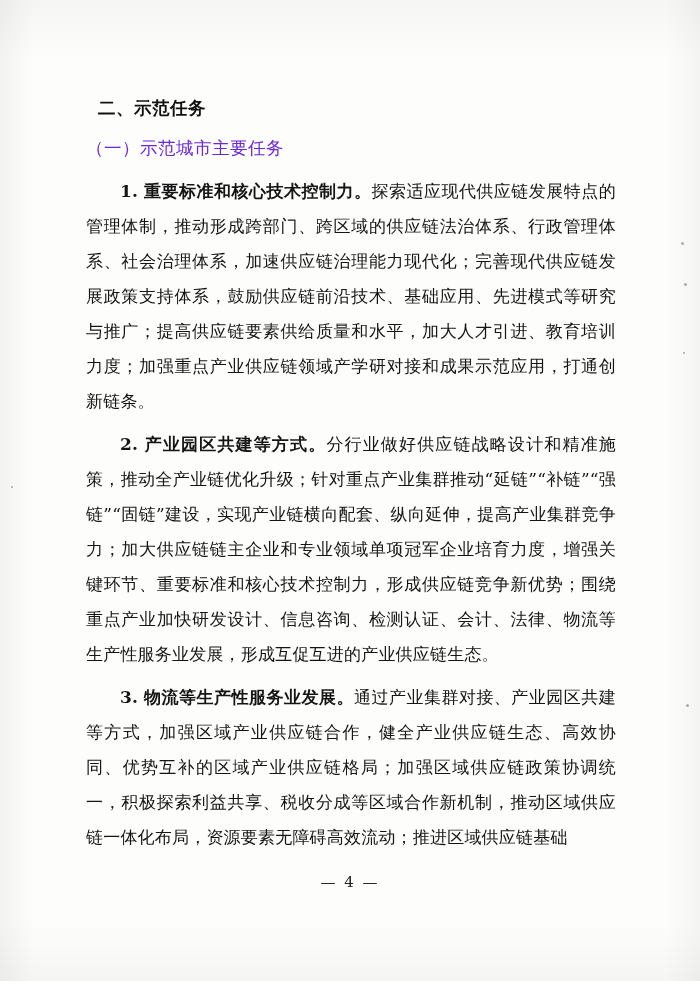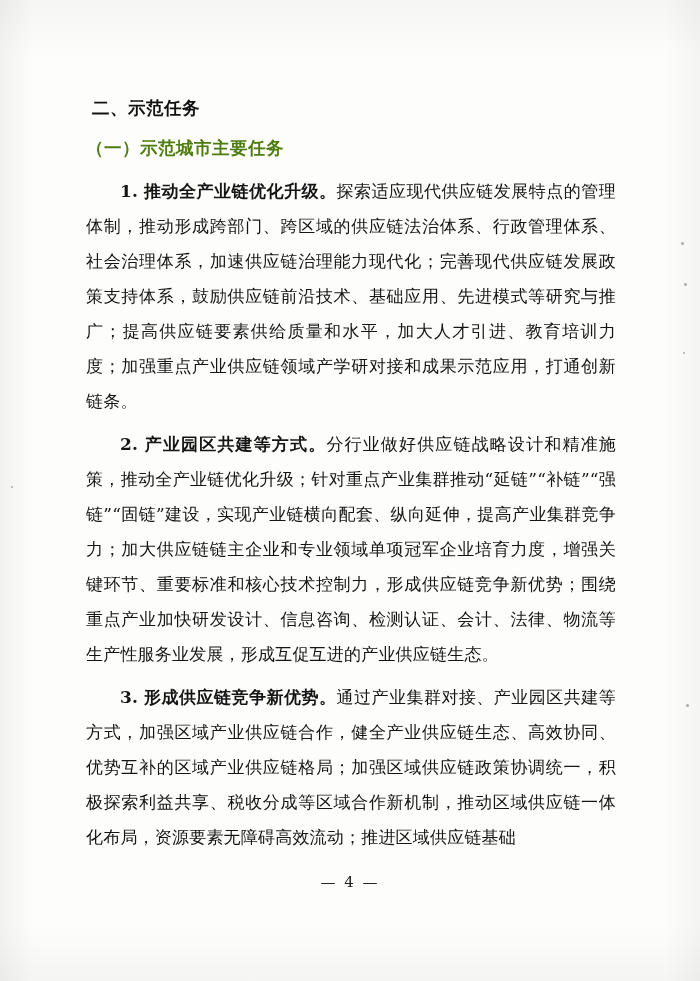--- a/index.html
+++ b/index.html
@@ -34,27 +34,27 @@
     position: absolute;
     left: 86px;
     top: 96px;
     width: 530px;
   }
   .h-section {
     font-size: 17.5px;
     font-weight: bold;
     color: #111;
     letter-spacing: 0.5px;
-    margin: 0 0 16px 6px;
+    margin: 0 0 16px 12px;
     font-family: "DejaVu Serif", serif;
   }
   .h-sub {
     font-size: 17.5px;
-    font-weight: bold;
-    color: #4d7c0f;
+    font-weight: normal;
+    color: #6d28d9;
     letter-spacing: 0.5px;
     margin: 0 0 14px 0;
     font-family: "DejaVu Serif", serif;
   }
   p.body {
     font-size: 17px;
     line-height: 35px;
     color: #151515;
     margin: 0 0 8px 0;
     text-align: justify;
@@ -100,30 +100,30 @@
   <div class="speck" style="left:11px; top:486px; width:2px; height:2px;"></div>
 
   <div class="content">
 
     <h2 class="h-section">二、示范任务</h2>
 
     <h3 class="h-sub">（一）示范城市主要任务</h3>
 
     <p class="body">
       <span class="num">1.</span>
-      <b>推动全产业链优化升级。</b><span>探索适应现代供应链发展特点的管理体制，推动形成跨部门、跨区域的供应链法治体系、行政管理体系、社会治理体系，加速供应链治理能力现代化；完善现代供应链发展政策支持体系，鼓励供应链前沿技术、基础应用、先进模式等研究与推广；提高供应链要素供给质量和水平，加大人才引进、教育培训力度；加强重点产业供应链领域产学研对接和成果示范应用，打通创新链条。</span>
+      <b>重要标准和核心技术控制力。</b><span>探索适应现代供应链发展特点的管理体制，推动形成跨部门、跨区域的供应链法治体系、行政管理体系、社会治理体系，加速供应链治理能力现代化；完善现代供应链发展政策支持体系，鼓励供应链前沿技术、基础应用、先进模式等研究与推广；提高供应链要素供给质量和水平，加大人才引进、教育培训力度；加强重点产业供应链领域产学研对接和成果示范应用，打通创新链条。</span>
     </p>
 
     <p class="body">
       <span class="num">2.</span>
       <b>产业园区共建等方式。</b><span>分行业做好供应链战略设计和精准施策，推动全产业链优化升级；针对重点产业集群推动“延链”“补链”“强链”“固链”建设，实现产业链横向配套、纵向延伸，提高产业集群竞争力；加大供应链链主企业和专业领域单项冠军企业培育力度，增强关键环节、重要标准和核心技术控制力，形成供应链竞争新优势；围绕重点产业加快研发设计、信息咨询、检测认证、会计、法律、物流等生产性服务业发展，形成互促互进的产业供应链生态。</span>
     </p>
 
     <p class="body">
       <span class="num">3.</span>
-      <b>形成供应链竞争新优势。</b><span>通过产业集群对接、产业园区共建等方式，加强区域产业供应链合作，健全产业供应链生态、高效协同、优势互补的区域产业供应链格局；加强区域供应链政策协调统一，积极探索利益共享、税收分成等区域合作新机制，推动区域供应链一体化布局，资源要素无障碍高效流动；推进区域供应链基础</span>
+      <b>物流等生产性服务业发展。</b><span>通过产业集群对接、产业园区共建等方式，加强区域产业供应链合作，健全产业供应链生态、高效协同、优势互补的区域产业供应链格局；加强区域供应链政策协调统一，积极探索利益共享、税收分成等区域合作新机制，推动区域供应链一体化布局，资源要素无障碍高效流动；推进区域供应链基础</span>
     </p>
 
   </div>
 
   <div class="footer">— 4 —</div>
 
 </div>
 
 </body></html>

